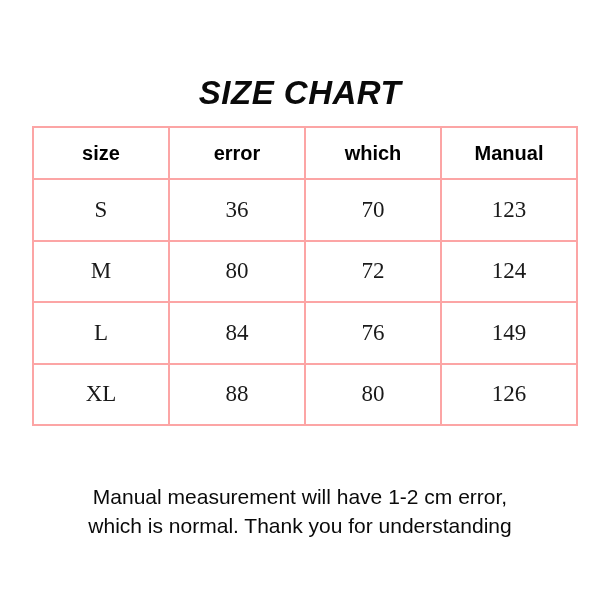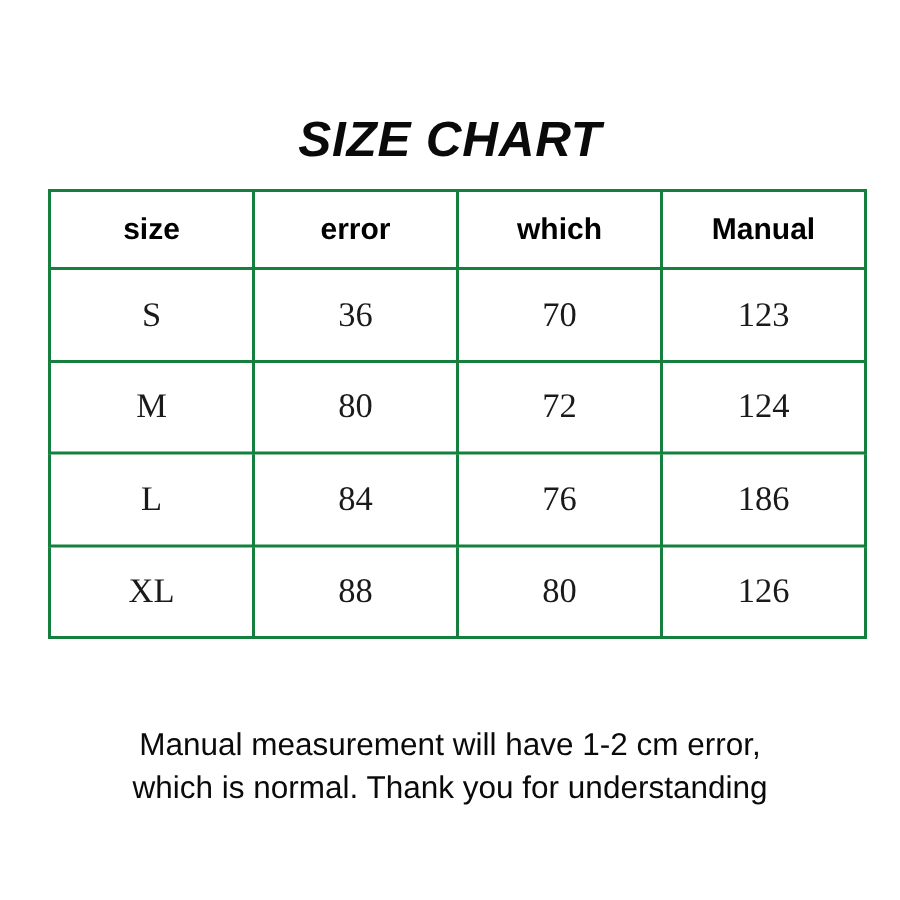--- a/index.html
+++ b/index.html
@@ -49,21 +49,21 @@
     height: 300px;
   }
   table.size-table {
     border-collapse: collapse;
     width: 536px;
     height: 300px;
     table-layout: fixed;
   }
   table.size-table td,
   table.size-table th {
-    border: 2px solid #15803d;
+    border: 2px solid #fca5a5;
     width: 134px;
     height: 50px;
     padding: 0;
     text-align: center;
     vertical-align: middle;
     background: #ffffff;
   }
   table.size-table th {
     font-family: "Liberation Sans", sans-serif;
     font-weight: bold;
@@ -118,21 +118,21 @@
         <tr>
           <td>M</td>
           <td>80</td>
           <td>72</td>
           <td>124</td>
         </tr>
         <tr>
           <td>L</td>
           <td>84</td>
           <td>76</td>
-          <td>186</td>
+          <td>149</td>
         </tr>
         <tr>
           <td>XL</td>
           <td>88</td>
           <td>80</td>
           <td>126</td>
         </tr>
       </tbody>
     </table>
   </div>

